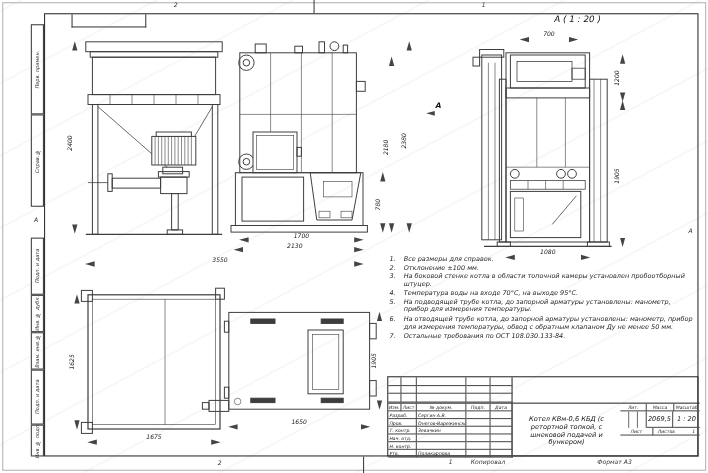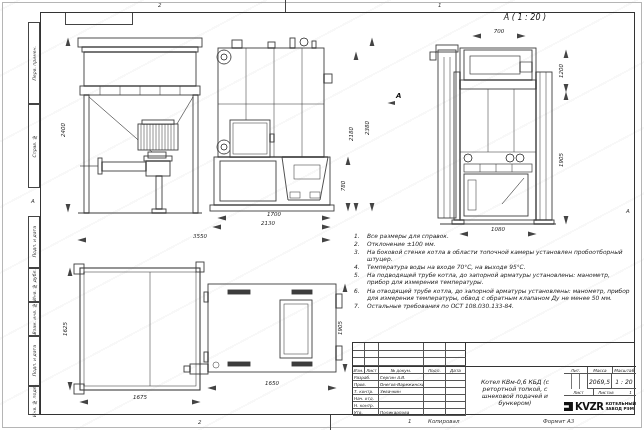--- a/index.html
+++ b/index.html
@@ -365,27 +365,19 @@
         <div class="val">2069,5</div>
         <div class="val">1 : 20</div>
       </div>
       <div class="r3">
         <div class="c1">Лист</div>
         <div class="c2">
           <span>Листов</span>
           <span>1</span>
         </div>
       </div>
-      <div class="r4">
-        <span class="logo-sq"></span>
-        <span class="logo-kvzr">KVZR</span>
-        <span class="logo-txt">
-          <span>КОТЕЛЬНЫЙ</span><br>
-          <span>ЗАВОД РЭМ</span>
-        </span>
-      </div>
     </div>
   </div>
 
   <div class="foot" style="left:408px;top:418px;">1</div>
   <div class="foot" style="left:428px;top:418px;">Копировал</div>
   <div class="foot" style="left:543px;top:418px;">Формат А3</div>
 </div>
 
 </body></html>

